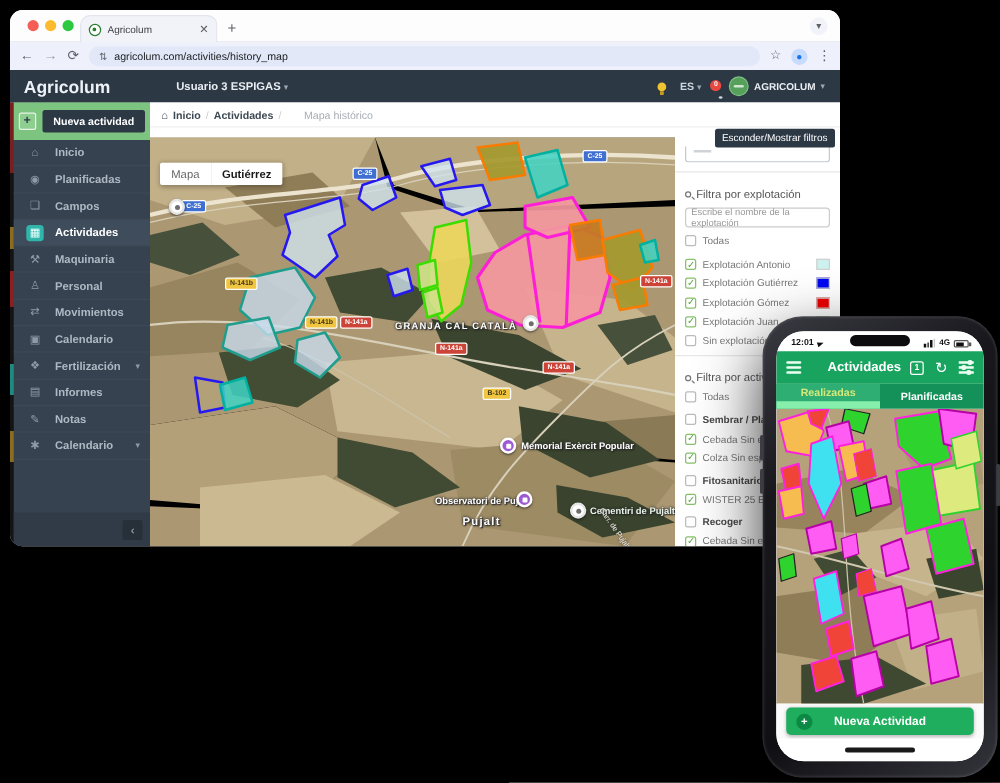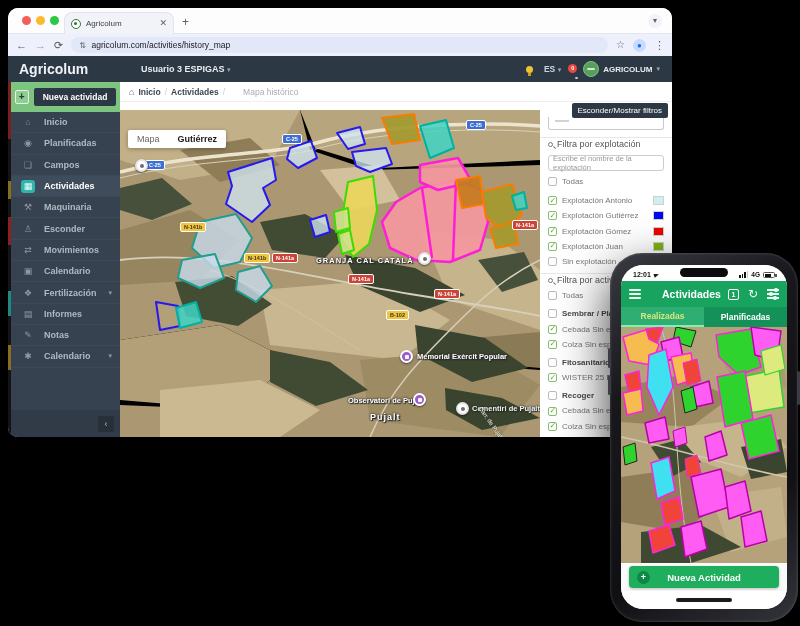--- a/index.html
+++ b/index.html
@@ -113,21 +113,21 @@
   .carr { position:absolute; color:#f3f0e8; font-size:6px; z-index:3; transform:rotate(55deg);
     text-shadow:0 0 2px #333; }
 
   
   #panel { position:absolute; left:420px; top:21px; width:132px; height:334px; background:#fff;
     padding:0 8px; overflow:hidden; }
   .partial-select { margin-top:14px; height:13px; border:1px solid #c5c9ce; border-top:none;
     border-radius:0 0 3px 3px; position:relative; }
   .partial-select:after { content:""; position:absolute; left:6px; top:3px; width:14px; height:2px; background:#cfd3d8; }
   .pdivider { height:1px; background:#e8e8e8; margin:7px -8px 0 -8px; }
-  .ptitle { display:flex; align-items:center; gap:4px; font-size:9px; color:#555; margin-top:1px; }
+  .ptitle { display:flex; align-items:center; gap:4px; font-size:9px; color:#555; margin-top:12px; }
   .lens { width:5px; height:5px; border:1.2px solid #777; border-radius:50%; position:relative; flex:none; }
   .lens:after { content:""; position:absolute; left:4px; top:4px; width:3px; height:1.2px; background:#777; transform:rotate(45deg); }
   .pinput { margin-top:6px; height:16px; border:1px solid #ccc; border-radius:3px; width:100%;
     font-size:7.5px; color:#999; padding:0 4px; display:flex; align-items:center; }
   .crow { display:flex; align-items:center; gap:5px; margin-top:6px; font-size:8px; color:#777; }
   .crow.bold { font-weight:bold; color:#4a4a4a; margin-top:9px; }
   .crow .lbl { line-height:1.15; }
   .cb { width:9px; height:9px; border:1px solid #bbb; border-radius:2px; background:#fff; flex:none;
     position:relative; }
   .cb.checked { border-color:#86c06a; }
@@ -160,21 +160,21 @@
   #pheader .hicons { margin-left:auto; display:flex; align-items:center; gap:9px; }
   .flagbadge { min-width:11px; height:11px; border:1.3px solid #fff; border-radius:2px; color:#fff;
     font-size:7px; font-weight:bold; text-align:center; line-height:9px; padding:0 1px; }
   .refresh { color:#fff; font-size:12px; line-height:1; }
   .sliders { width:12px; display:flex; flex-direction:column; gap:2.5px; }
   .sliders i { height:1.5px; background:#eafff2; position:relative; }
   .sliders i:after { content:""; position:absolute; top:-1px; width:3.5px; height:3.5px; border-radius:50%; background:#eafff2; }
   .sliders i:nth-child(1):after { left:7px; } .sliders i:nth-child(2):after { left:2px; } .sliders i:nth-child(3):after { left:6px; }
   #ptabs { height:20px; display:flex; background:#149159; }
   #ptabs .pt { flex:1; display:flex; align-items:center; justify-content:center; font-size:8.5px; font-weight:bold; }
-  #ptabs .pt.on { background:#2fae73; color:#d6e87a; border-bottom:2px solid #86efac; }
+  #ptabs .pt.on { background:#2fae73; color:#d6e87a; border-bottom:6px solid #86efac; }
   #ptabs .pt.off { color:#fff; }
   #pmap { flex:1; position:relative; overflow:hidden; }
   #pactionbar { height:28px; background:#fafafa; display:flex; align-items:center; justify-content:center; }
   #newactivity { width:150px; height:22px; background:#1fae5e; border-radius:4px; display:flex;
     align-items:center; padding:0 8px; box-shadow:0 1px 3px rgba(0,0,0,.25); }
   #newactivity .pluscirc { width:13px; height:13px; border-radius:50%; background:#0c8a45; color:#fff;
     font-size:9px; font-weight:bold; text-align:center; line-height:13px; }
   #newactivity .blabel { flex:1; text-align:center; color:#fff; font-weight:bold; font-size:9.5px; margin-right:13px; }
   #homebar-zone { height:18px; background:#fff; position:relative; }
   #homebar { position:absolute; left:50%; top:7px; width:56px; height:4px; margin-left:-28px;
@@ -261,21 +261,21 @@
       <div class="mi active">
           <span class="ic">▦</span>
           <span>Actividades</span>
         </div>
       <div class="mi">
           <span class="ic">⚒</span>
           <span>Maquinaria</span>
         </div>
       <div class="mi">
           <span class="ic">♙</span>
-          <span>Esconder</span>
+          <span>Personal</span>
         </div>
       <div class="mi">
           <span class="ic">⇄</span>
           <span>Movimientos</span>
         </div>
       <div class="mi">
           <span class="ic">▣</span>
           <span>Calendario</span>
         </div>
       <div class="mi">

